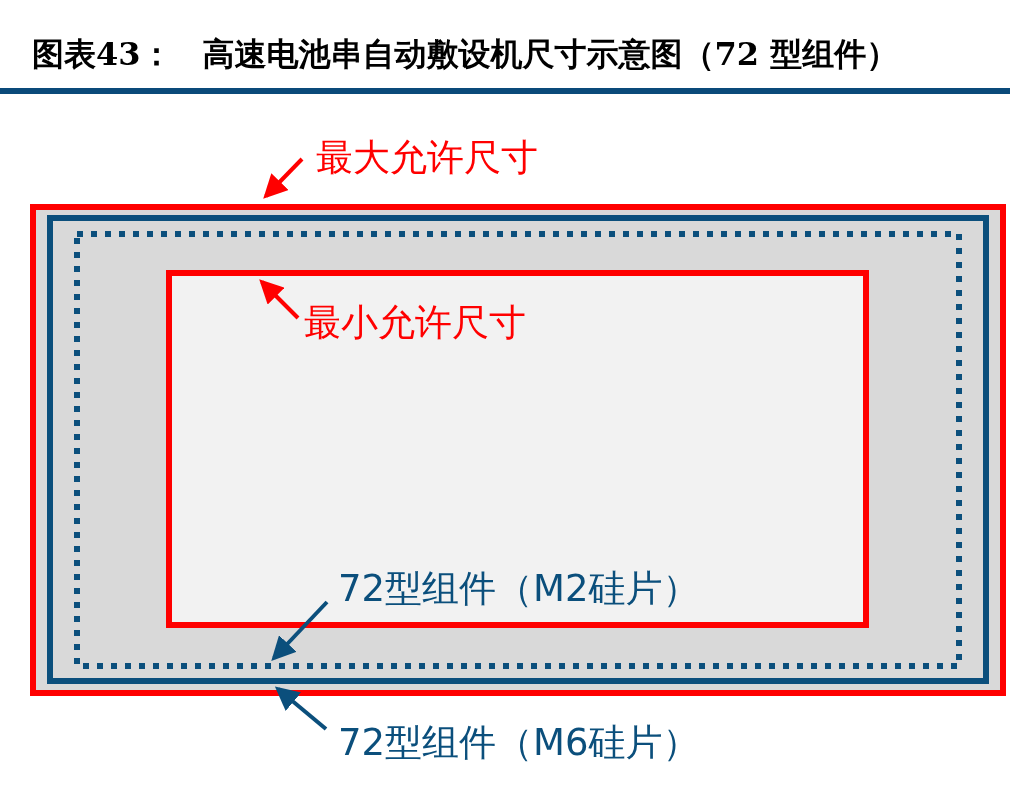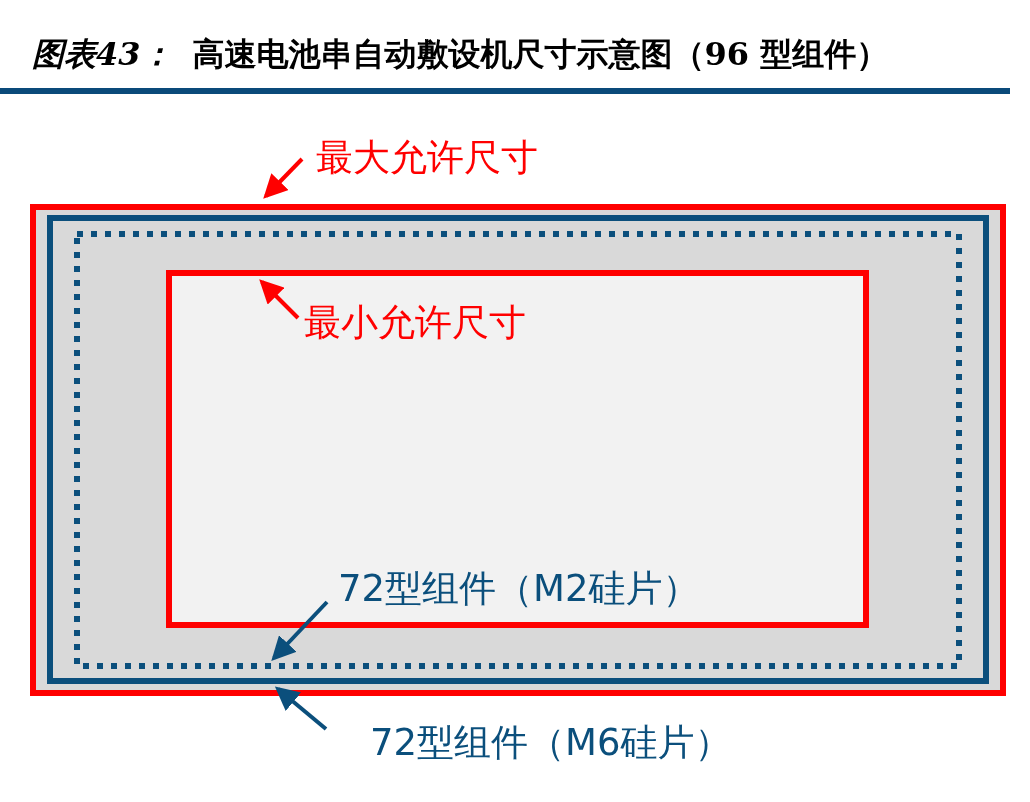--- a/index.html
+++ b/index.html
@@ -4,38 +4,38 @@
   <style>
     html, body { margin: 0; padding: 0; background: #ffffff; }
     body { width: 1030px; height: 802px; position: relative; overflow: hidden;
            font-family: "DejaVu Sans", "Liberation Sans", sans-serif; }
     .title {
       position: absolute; left: 32px; top: 28px; height: 52px;
       font-family: "DejaVu Serif", "Liberation Serif", serif;
       font-weight: bold; font-size: 32px; line-height: 52px; color: #000;
       white-space: nowrap; letter-spacing: 0px;
     }
-    .title .num { margin-right: 20px; font-style: italic; }
+    .title .num { margin-right: 30px; }
     .rule {
       position: absolute; left: 0; top: 88px; width: 1010px; height: 6px;
       background: #0a4a7a;
     }
     svg.diagram { position: absolute; left: 0; top: 0; }
     .label {
       position: absolute; white-space: nowrap; font-weight: normal;
       font-family: "DejaVu Sans", "Liberation Sans", sans-serif;
     }
     .label.red { color: #ff0000; font-size: 37px; }
     .label.blue { color: #0b4f7c; font-size: 37px; }
   </style>
 </head>
 <body>
 
 <div class="title">
-  <span class="num">图表43：</span><span>高速电池串自动敷设机尺寸示意图（96 型组件）</span>
+  <span class="num">图表43：</span><span>高速电池串自动敷设机尺寸示意图（72 型组件）</span>
 </div>
 <div class="rule"></div>
 
 <svg class="diagram" width="1030" height="802" viewBox="0 0 1030 802">
   <defs>
     <marker id="arrRed" markerWidth="6" markerHeight="6" refX="5" refY="3" orient="auto" markerUnits="strokeWidth">
       <path d="M0,0 L6,3 L0,6 Z" fill="#ff0000"></path>
     </marker>
     <marker id="arrBlue" markerWidth="6" markerHeight="6" refX="5" refY="3" orient="auto" markerUnits="strokeWidth">
       <path d="M0,0 L6,3 L0,6 Z" fill="#0b4f7c"></path>
@@ -52,13 +52,13 @@
 
   <line x1="302" y1="159" x2="266" y2="196" stroke="#ff0000" stroke-width="4" marker-end="url(#arrRed)"></line>
   <line x1="298" y1="318" x2="262" y2="282" stroke="#ff0000" stroke-width="4" marker-end="url(#arrRed)"></line>
   <line x1="327" y1="602" x2="274" y2="658" stroke="#0b4f7c" stroke-width="4" marker-end="url(#arrBlue)"></line>
   <line x1="326" y1="729" x2="278" y2="689" stroke="#0b4f7c" stroke-width="4" marker-end="url(#arrBlue)"></line>
 </svg>
 
 <div class="label red" style="left:316px; top:133px;text-align:right;">最大允许尺寸</div>
 <div class="label red" style="left:304px; top:298px;">最小允许尺寸</div>
 <div class="label blue" style="left:338px; top:564px;text-align:right;">72型组件（M2硅片）</div>
-<div class="label blue" style="left:338px; top:718px;margin-left:32px;">72型组件（M6硅片）</div>
+<div class="label blue" style="left:338px; top:718px;">72型组件（M6硅片）</div>
 
 </body></html>

